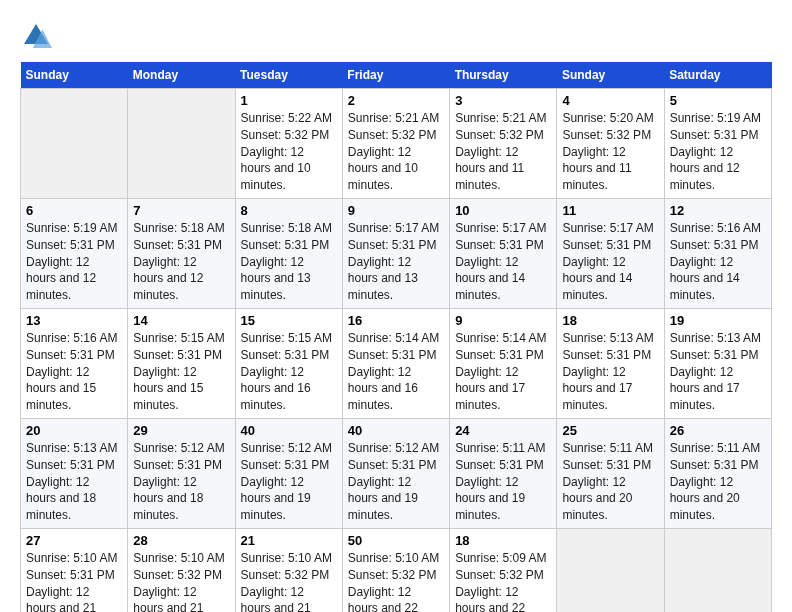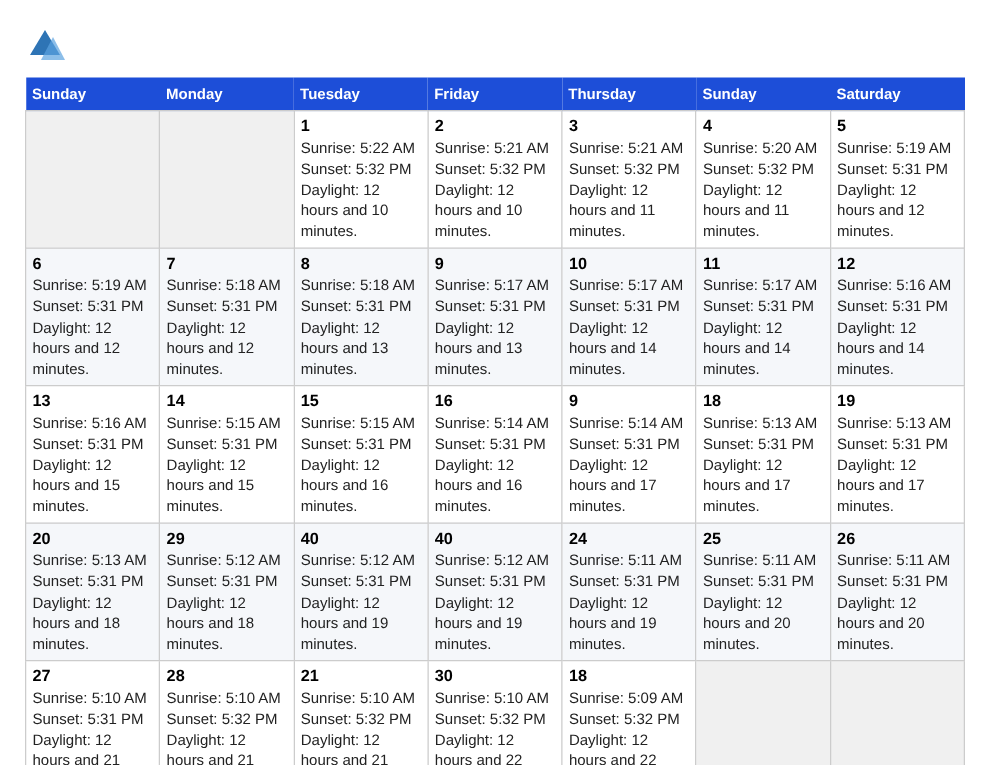--- a/index.html
+++ b/index.html
@@ -241,21 +241,21 @@
         </td>
         <td>
           <span class="day-num">28</span>
           <div class="cell-content">Sunrise: 5:10 AM<br>Sunset: 5:32 PM<br>Daylight: 12 hours and 21 minutes.</div>
         </td>
         <td>
           <span class="day-num">21</span>
           <div class="cell-content">Sunrise: 5:10 AM<br>Sunset: 5:32 PM<br>Daylight: 12 hours and 21 minutes.</div>
         </td>
         <td>
-          <span class="day-num">30</span>
+          <span class="day-num">50</span>
           <div class="cell-content">Sunrise: 5:10 AM<br>Sunset: 5:32 PM<br>Daylight: 12 hours and 22 minutes.</div>
         </td>
         <td>
           <span class="day-num">18</span>
           <div class="cell-content">Sunrise: 5:09 AM<br>Sunset: 5:32 PM<br>Daylight: 12 hours and 22 minutes.</div>
         </td>
         <td class="empty-cell"></td>
         <td class="empty-cell"></td>
       </tr>
     </tbody>

